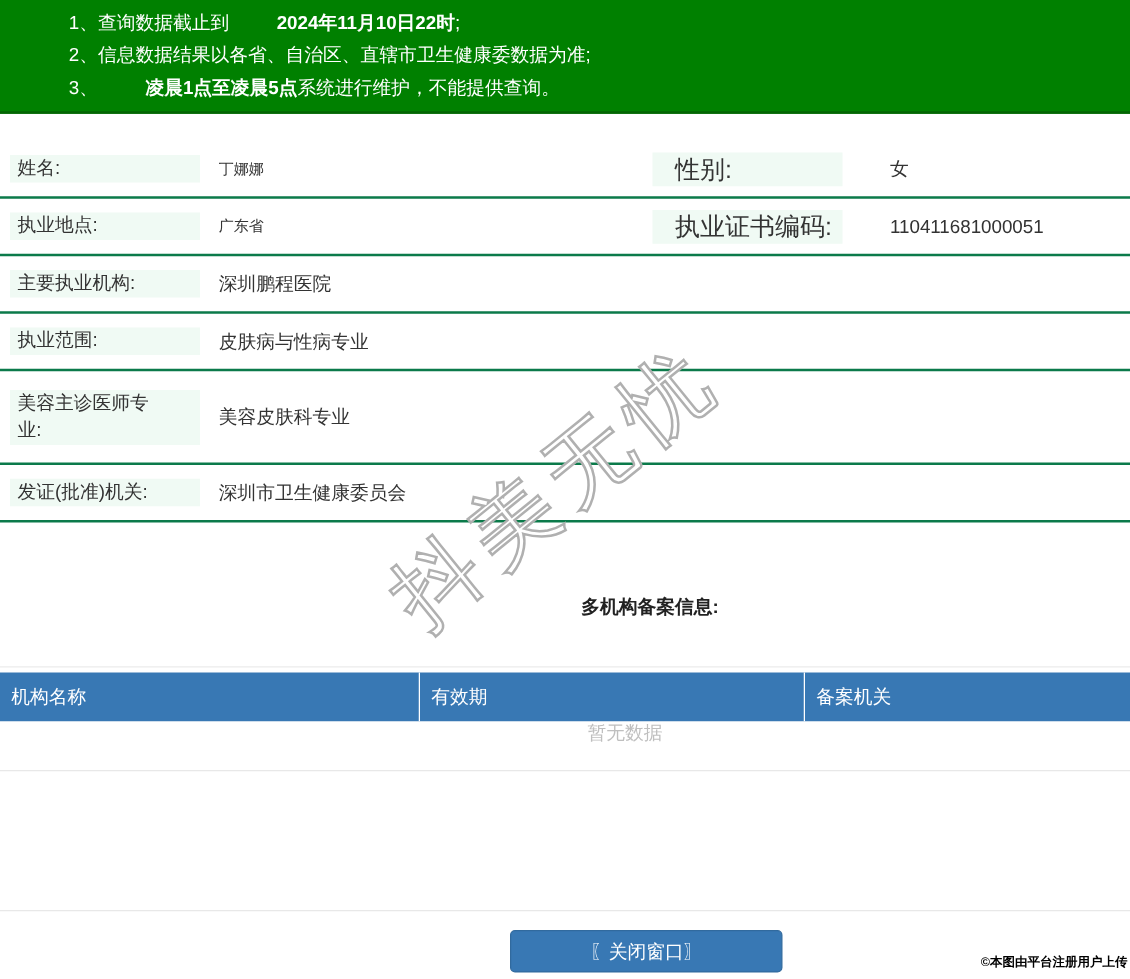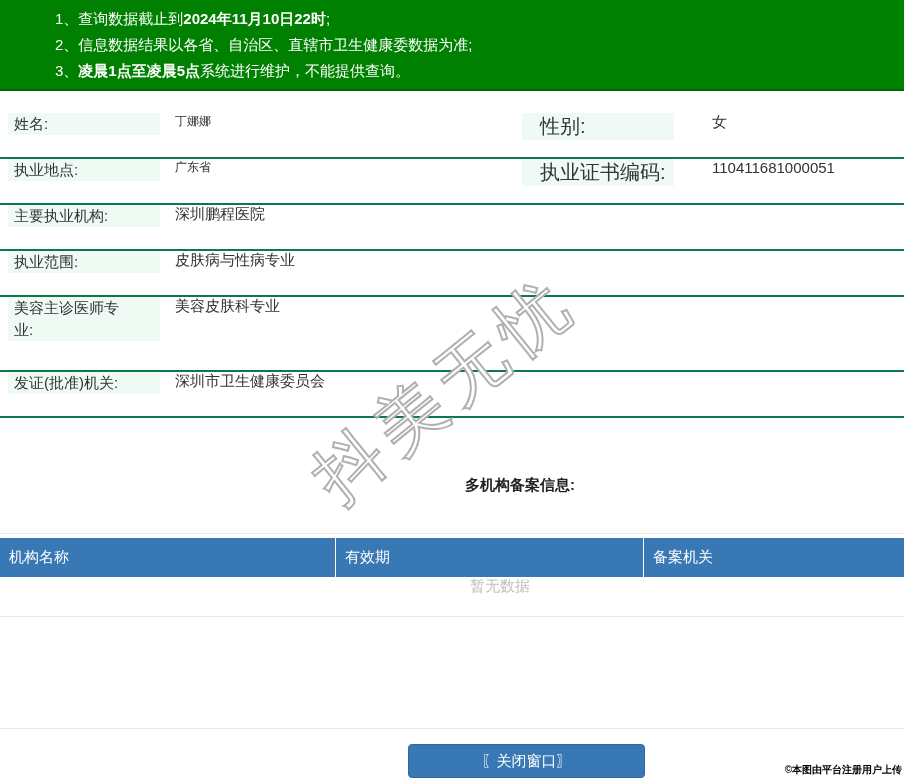--- a/index.html
+++ b/index.html
@@ -5,25 +5,25 @@
   * { margin:0; padding:0; box-sizing:border-box; }
   html,body { width:904px; height:783px; background:#fff;
     font-family:"Liberation Sans","DejaVu Sans",sans-serif; }
   .page { position:relative; width:904px; height:783px; overflow:hidden; background:#fff; }
 
   
   .banner { position:absolute; left:0; top:0; width:904px; height:91px;
     background:#008000; border-bottom:2px solid #046404;
     color:#fff; font-size:15px; padding:6px 0 0 55px; }
   .banner .line { height:26px; line-height:26px; white-space:nowrap; }
-  .banner b { font-weight:bold; }
+  .banner b { font-weight:bold;margin-left:38px; }
 
   
   .info-table { position:absolute; left:0; top:113px; width:904px; }
-  .irow { display:flex; align-items:flex-start; border-bottom:2px solid #0b7a4a; height:46px; }
+  .irow { display:flex; align-items:center; border-bottom:2px solid #0b7a4a; height:46px; }
   .irow.tall { height:75px; }
   .sp { width:8px; background:#fff; }
   .lbl { width:152px; background:#f0faf4; color:#333; font-size:15px;
     display:flex; align-items:center; padding:0 28px 0 6px;
     white-space:pre-line; line-height:22px; }
   .lbl2 { width:152px; background:#f0faf4; color:#333; font-size:20px;
     display:flex; align-items:center; padding-left:18px; }
   .val1 { width:360px; color:#333; font-size:12px; display:flex; align-items:center; padding-left:15px; }
   .gap2 { width:2px; background:#fff; }
   .val2 { flex:1; color:#333; font-size:15px; display:flex; align-items:center; padding-left:38px; }
@@ -40,21 +40,21 @@
   .hcell { display:flex; align-items:center; padding-left:9px; }
   .hc1 { width:336px; border-right:1px solid #fff; }
   .hc2 { width:308px; border-right:1px solid #fff; }
   .hc3 { flex:1;text-align:center; }
   .org-empty { position:absolute; left:0; top:577px; width:904px; height:40px;
     border-bottom:1px solid #e8e8e8; display:flex; align-items:flex-start; justify-content:center; }
   .org-empty span { color:#bfbfbf; font-size:15px; transform:translateX(48px); }
 
   
   .footer-line { position:absolute; left:0; top:728px; width:904px; height:1px; background:#e8e8e8; }
-  .close-btn { position:absolute; left:408px; top:744px; width:237px; height:34px;
+  .close-btn { position:absolute; left:408px; top:744px; width:218px; height:34px;
     background:#3878b4; border:1px solid #316a9e; border-radius:4px; color:#fff; font-size:15px;
     display:flex; align-items:center; justify-content:center; cursor:pointer;
     font-family:"Liberation Sans","DejaVu Sans",sans-serif; }
 
   
   .watermark { position:absolute; left:445px; top:390px; transform:translate(-50%,-50%) rotate(-39deg);
     font-size:68px; letter-spacing:10px; color:#fff; -webkit-text-stroke:2px #b0b0b0;
     white-space:nowrap; pointer-events:none; z-index:5; }
   .upload-caption { position:absolute; right:2px; top:763px; font-size:10px; font-weight:bold; color:#000;
     text-shadow:-1px -1px 0 #fff, 1px -1px 0 #fff, -1px 1px 0 #fff, 1px 1px 0 #fff;

